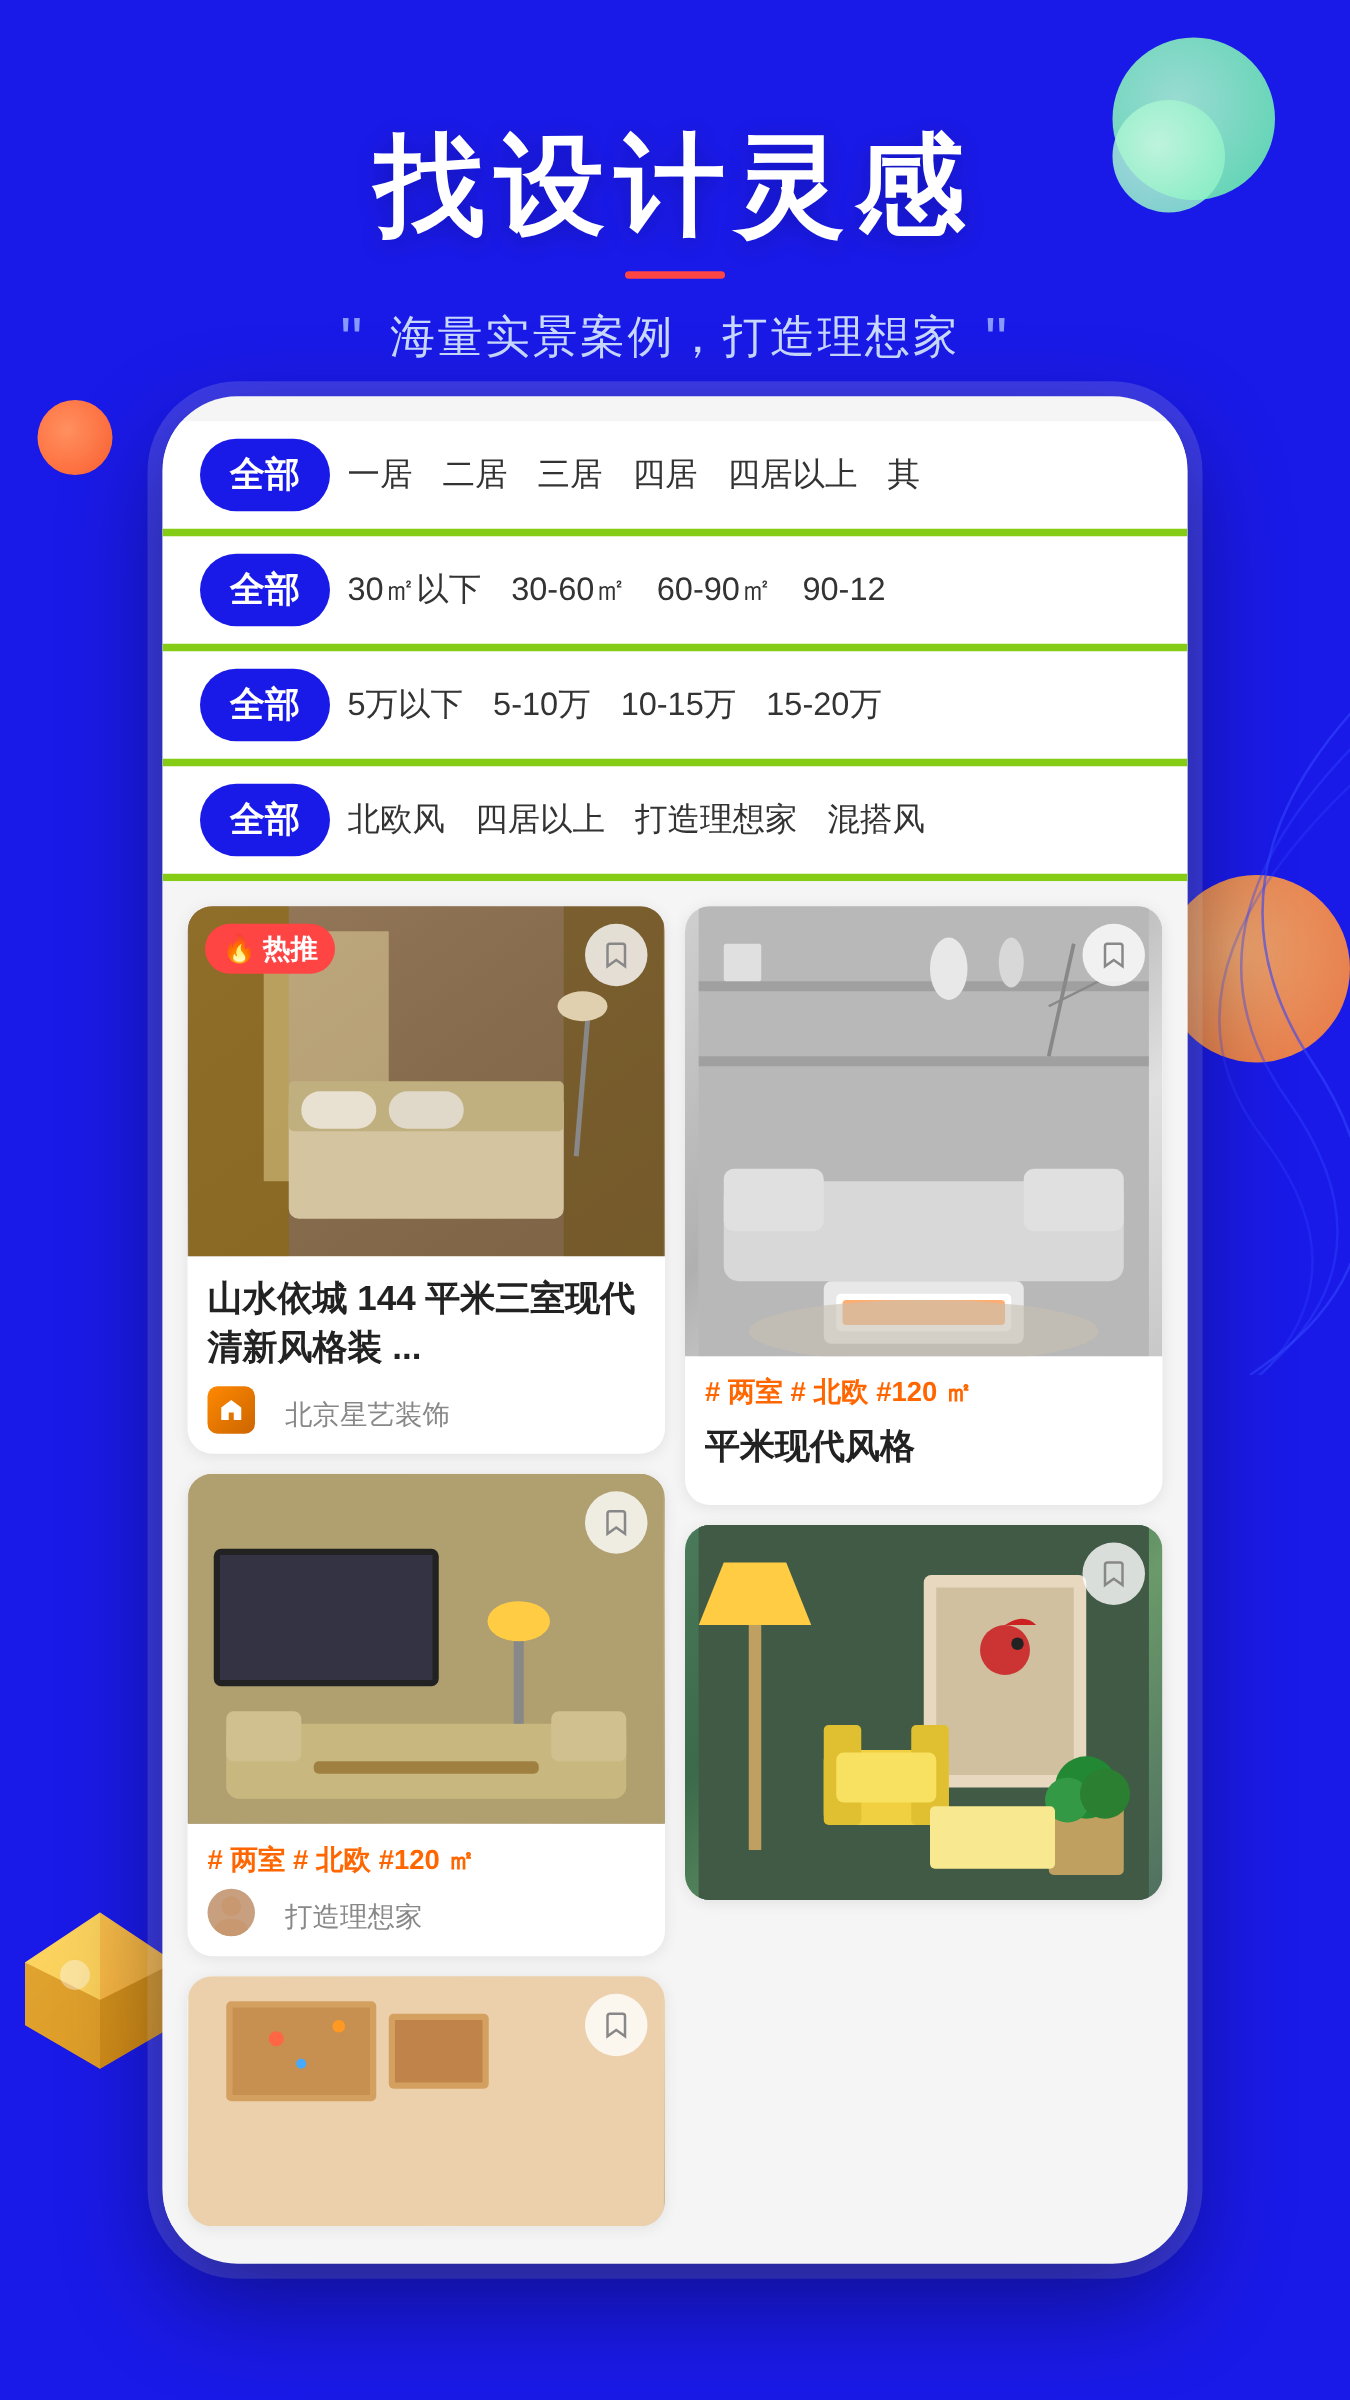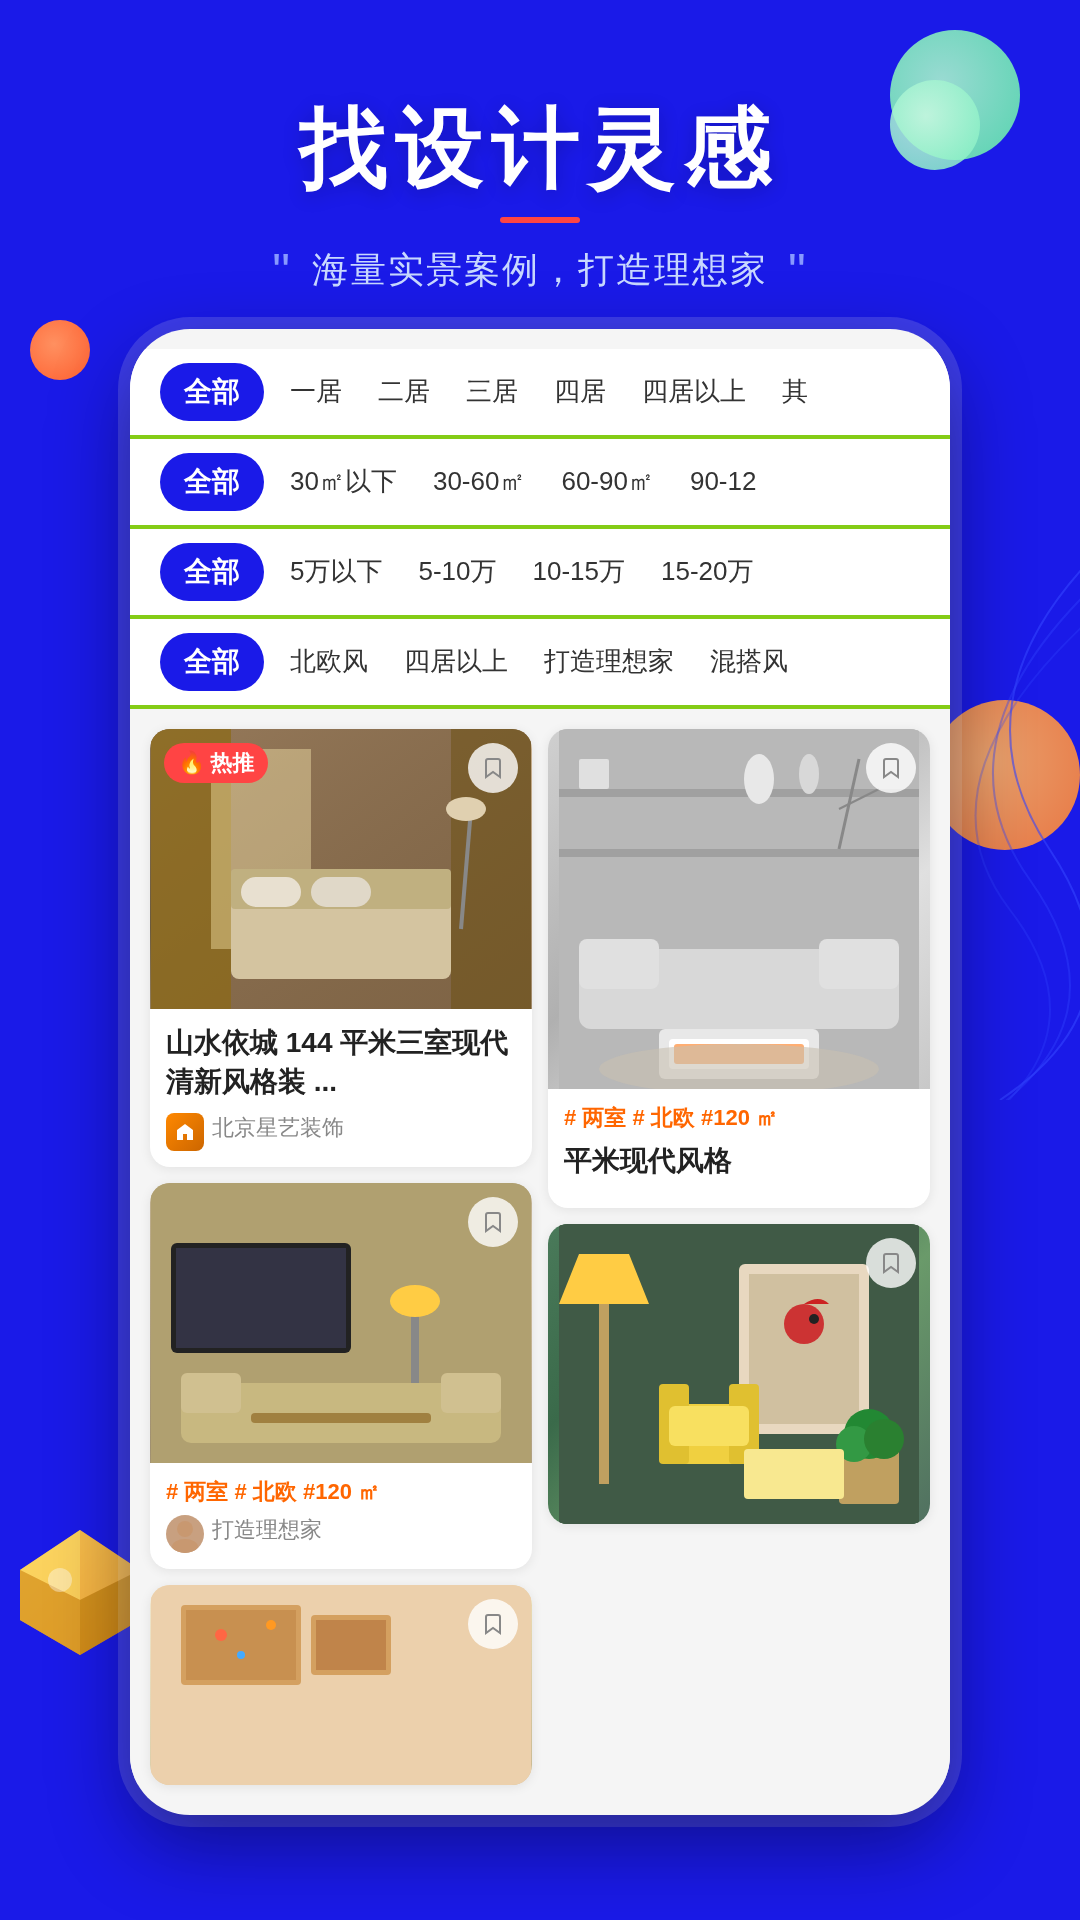--- a/index.html
+++ b/index.html
@@ -66,21 +66,21 @@
       bottom: 250px;
       left: 0px;
       width: 160px;
       height: 160px;
     }
 
     
     .header {
       text-align: center;
       padding-top: 100px;
-      padding-bottom: 28px;
+      padding-bottom: 16px;
       position: relative;
       z-index: 2;
     }
     .header-title {
       font-size: 88px;
       font-weight: 900;
       color: #ffffff;
       letter-spacing: 8px;
       line-height: 1.1;
       text-shadow: 0 4px 20px rgba(0,0,0,0.2);
@@ -129,22 +129,22 @@
 
     
     .filter-section {
       background: #ffffff;
       padding: 0;
     }
     .filter-row {
       display: flex;
       align-items: center;
       padding: 14px 30px;
-      gap: 16px;
-      border-bottom: 4px solid #84cc16;
+      gap: 4px;
+      border-bottom: 6px solid #84cc16;
       overflow: hidden;
       text-align: right;
     }
     .filter-pill-active {
       background: #1a1ae8;
       color: white;
       padding: 10px 24px;
       border-radius: 30px;
       font-size: 28px;
       font-weight: 600;
@@ -229,22 +229,22 @@
     }
     .card-title {
       font-size: 28px;
       font-weight: 700;
       color: #222;
       line-height: 1.4;
       margin-bottom: 12px;
     }
     .card-author {
       display: flex;
-      align-items: flex-start;
-      gap: 8px;
+      align-items: flex-end;
+      gap: 24px;
     }
     .author-name {
       font-size: 22px;
       color: #888;
     }
 
     
     .img-bedroom {
       background: linear-gradient(135deg, #8B7355 0%, #6B5A3E 30%, #c8b090 60%, #a0896a 100%);
       height: 280px;

